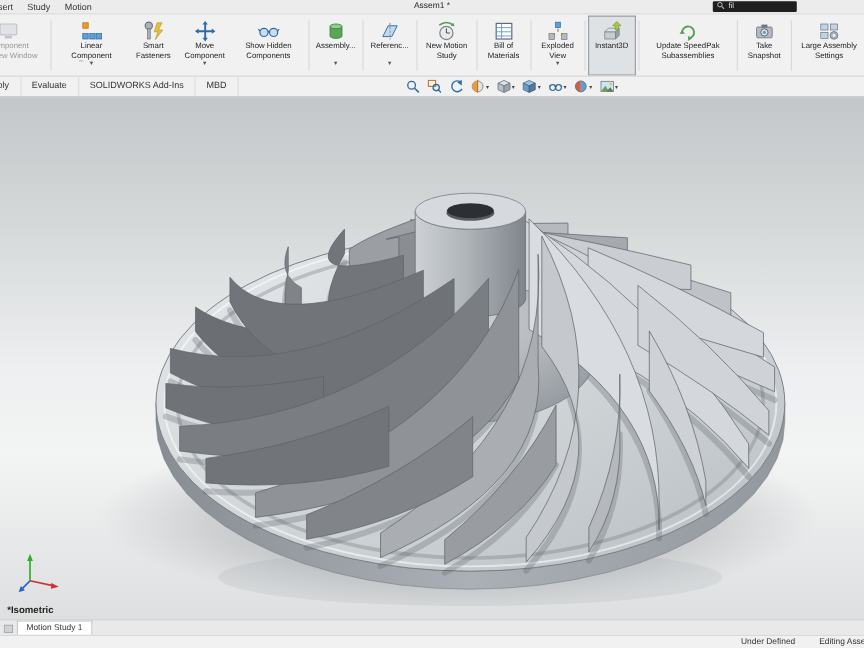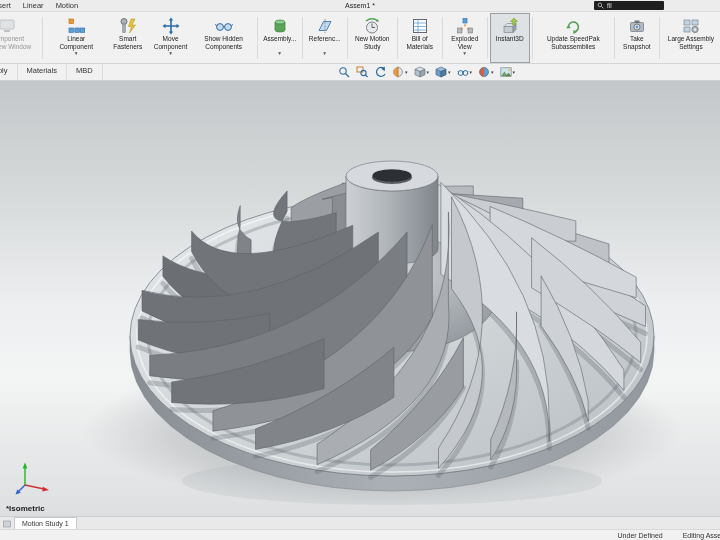--- a/index.html
+++ b/index.html
@@ -48,21 +48,21 @@
   .statusbar{height:10px;background:#f1f1f1;border-top:1px solid #d9d9d9;display:flex;justify-content:flex-end;align-items:center;font-size:7px;color:#333;gap:20px;overflow:hidden;flex:0 0 auto;}
   .status-edit{margin-right:-16px;white-space:nowrap;}
 </style>
 </head>
 <body>
 
 <div class="app">
 
   <div class="menubar">
     <span class="menu-item">Insert</span>
-    <span class="menu-item">Linear</span>
+    <span class="menu-item">Study</span>
     <span class="menu-item">Motion</span>
     <span class="doc-title">Assem1 *</span>
     <span class="search-box">
       <span><svg width="7" height="7" viewBox="0 0 12 12">
             <circle cx="5" cy="5" r="3.2" fill="none" stroke="#bbb" stroke-width="1.4"></circle>
             <line x1="7.5" y1="7.5" x2="11" y2="11" stroke="#bbb" stroke-width="1.6"></line>
           </svg></span>
       <span>fil</span>
     </span>
   </div>
@@ -239,21 +239,22 @@
             <circle cx="13" cy="12.5" r="3.2" fill="#aab1b8" stroke="#6f767d" stroke-width="0.7"></circle>
             <circle cx="13" cy="12.5" r="1.2" fill="#eef1f3"></circle>
           </svg>
         </span>
       <span class="tb-label">Large Assembly Settings</span>
     </div>
   </div>
 
   <div class="tabrow">
     <span class="rtab">Assembly</span>
-    <span class="rtab">Materials</span>
+    <span class="rtab">Evaluate</span>
+    <span class="rtab">SOLIDWORKS Add-Ins</span>
     <span class="rtab">MBD</span>
 
     <div class="hud">
       <span class="hud-btn">
           <svg width="12" height="12" viewBox="0 0 12 12">
             <circle cx="5" cy="5" r="3.2" fill="none" stroke="#2e6da4" stroke-width="1.1"></circle>
             <line x1="7.5" y1="7.5" x2="11" y2="11" stroke="#2e6da4" stroke-width="1.3"></line>
           </svg>
         </span>
       <span class="hud-btn">

